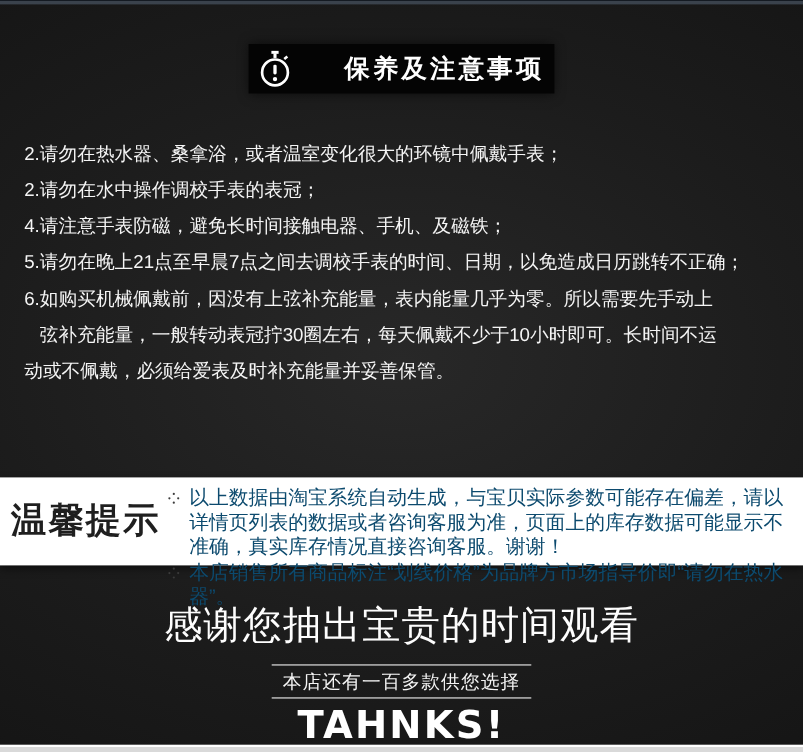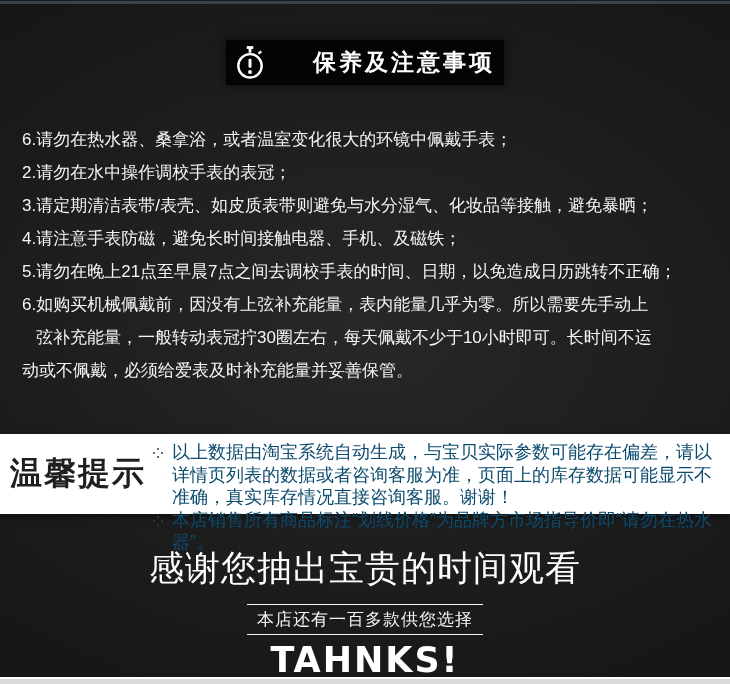--- a/index.html
+++ b/index.html
@@ -84,23 +84,22 @@
       <line x1="25" y1="8" x2="28" y2="5.5" stroke="#fff" stroke-width="2.5"></line>
       <circle cx="16" cy="21" r="12.5" fill="none" stroke="#fff" stroke-width="2.6"></circle>
       <rect x="14.4" y="13.5" width="3.2" height="9.5" rx="1.4" fill="#fff"></rect>
       <circle cx="16" cy="27.5" r="2.1" fill="#fff"></circle>
     </svg>
     <span class="banner-title">保养及注意事项</span>
   </div>
 
   <div class="care-list">
 
-  <div class="care-line">6.请勿在热水器、桑拿浴，或者温室变化很大的环镜中佩戴手表；</div>
+  <div class="care-line">2.请勿在热水器、桑拿浴，或者温室变化很大的环镜中佩戴手表；</div>
       <div class="care-line">2.请勿在水中操作调校手表的表冠；</div>
-      <div class="care-line">3.请定期清洁表带/表壳、如皮质表带则避免与水分湿气、化妆品等接触，避免暴晒；</div>
       <div class="care-line">4.请注意手表防磁，避免长时间接触电器、手机、及磁铁；</div>
       <div class="care-line">5.请勿在晚上21点至早晨7点之间去调校手表的时间、日期，以免造成日历跳转不正确；</div>
       <div class="care-line">6.如购买机械佩戴前，因没有上弦补充能量，表内能量几乎为零。所以需要先手动上</div>
       <div class="care-line" style="padding-left: 14px;">弦补充能量，一般转动表冠拧30圈左右，每天佩戴不少于10小时即可。长时间不运</div>
       <div class="care-line">动或不佩戴，必须给爱表及时补充能量并妥善保管。</div>
     </div>
 
   <div class="tips-panel">
     <div class="tips-heading">温馨提示</div>
     <div class="tips-bullets">

